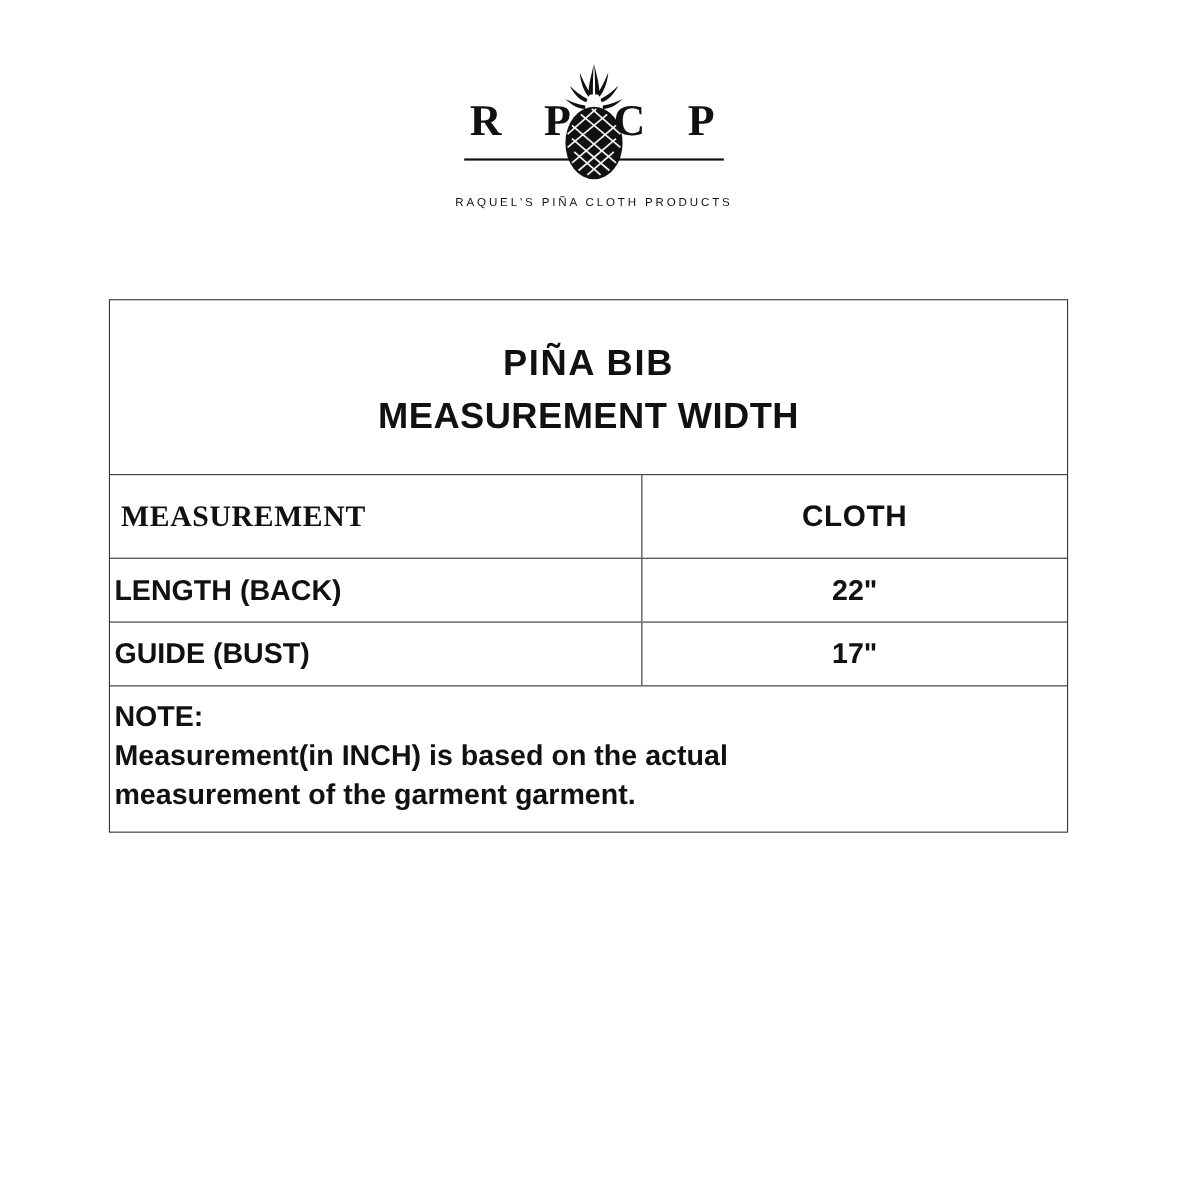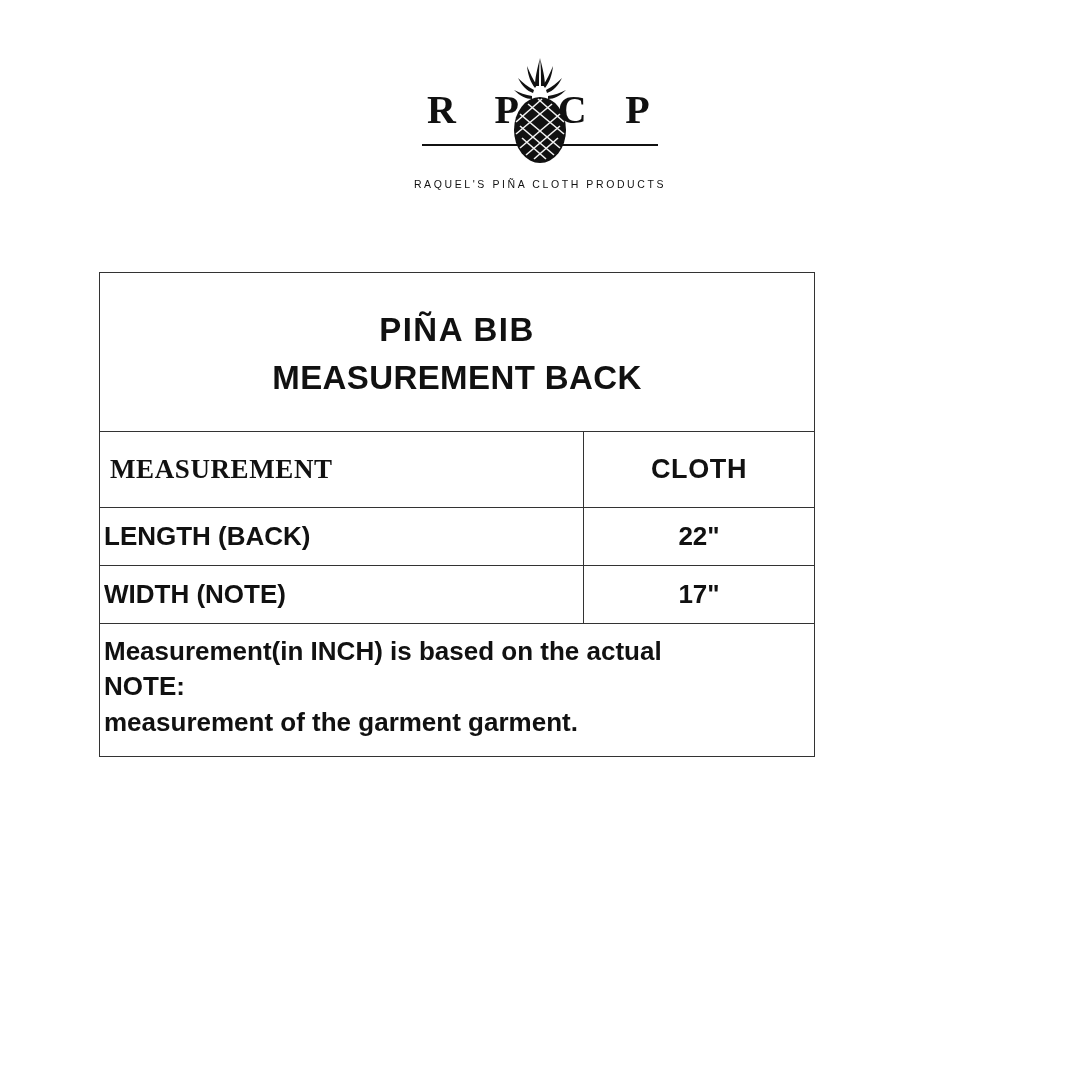--- a/index.html
+++ b/index.html
@@ -78,21 +78,21 @@
     font-weight: 400;
     color: #111111;
     text-align: center;
   }
 
   
   .guide-table {
     position: absolute;
     left: 99px;
     top: 272px;
-    width: 716px;
+    width: 872px;
     border: 1.5px solid #333333;
     box-sizing: border-box;
     background: #ffffff;
   }
   .title-cell {
     border-bottom: 1.5px solid #333333;
     padding: 36px 20px 30px 20px;
     text-align: center;
   }
   .title-line-1 {
@@ -206,37 +206,37 @@
       </g>
     </svg>
   </div>
   <div class="logo-tagline">RAQUEL'S PIÑA CLOTH PRODUCTS</div>
 </div>
 
 <div class="guide-table">
 
   <div class="title-cell">
     <div class="title-line-1">PIÑA BIB</div>
-    <div class="title-line-2">MEASUREMENT BACK</div>
+    <div class="title-line-2">MEASUREMENT WIDTH</div>
   </div>
 
   <div class="head-row">
     <div class="head-col-measure">MEASUREMENT</div>
     <div class="head-col-size">CLOTH</div>
   </div>
 
   <div class="data-row">
     <div class="data-label">LENGTH (BACK)</div>
     <div class="data-value">22"</div>
   </div>
 
   <div class="data-row">
-    <div class="data-label">WIDTH (NOTE)</div>
+    <div class="data-label">GUIDE (BUST)</div>
     <div class="data-value">17"</div>
   </div>
 
   <div class="note-cell">
+    <div>NOTE:</div>
     <div>Measurement(in INCH) is based on the actual</div>
-    <div>NOTE:</div>
     <div>measurement of the garment garment.</div>
   </div>
 
 </div>
 
 </body></html>

